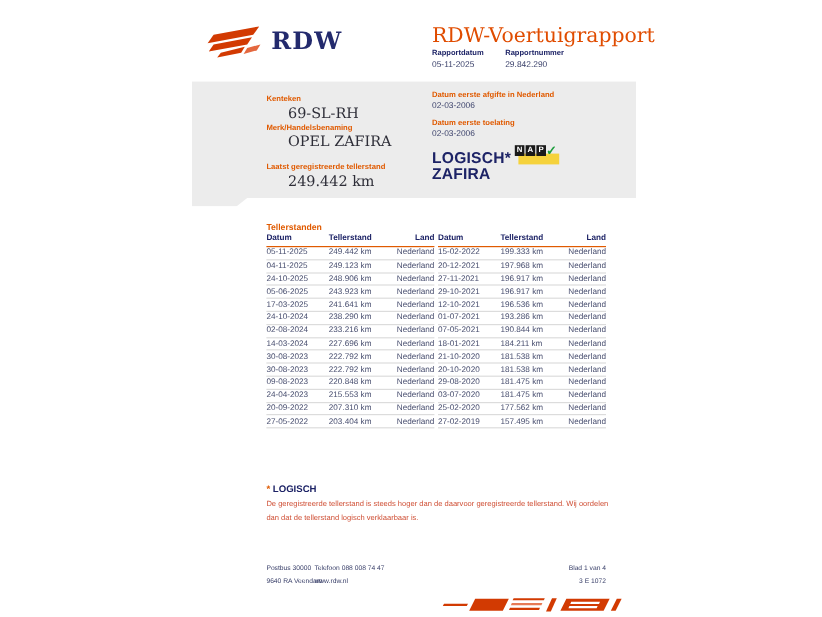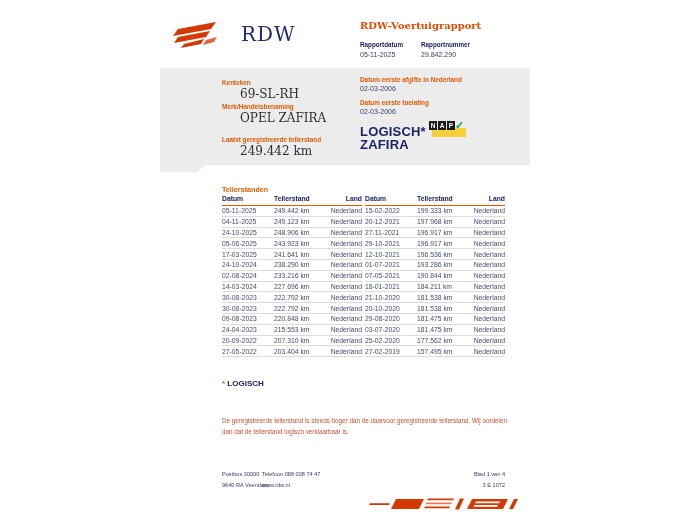--- a/index.html
+++ b/index.html
@@ -2,22 +2,22 @@
 <html><head>
 <meta charset="utf-8">
 <style>
   * { margin:0; padding:0; box-sizing:border-box; }
   html,body { background:#ffffff; }
   body { font-family:"Liberation Sans", sans-serif; }
   .page { position:relative; width:685px; height:514px; background:#ffffff; overflow:hidden; }
 
   
   .logo-flag { position:absolute; left:172px; top:20px; width:50px; height:32px; }
-  .wordmark { position:absolute; left:226px; top:22px; font-family:"DejaVu Serif", serif; font-size:20px; font-weight:400; letter-spacing:1px; color:#232a6d;margin-left:15px; }
-  .doc-title { position:absolute; left:360px; top:20px; font-family:"DejaVu Serif", serif; font-size:10px; font-weight:700; color:#e04c00; }
+  .wordmark { position:absolute; left:226px; top:22px; font-family:"DejaVu Serif", serif; font-size:20px; font-weight:700; letter-spacing:1px; color:#232a6d; }
+  .doc-title { position:absolute; left:360px; top:20px; font-family:"DejaVu Serif", serif; font-size:17px; font-weight:400; color:#e04c00; }
   .meta { position:absolute; top:41px; }
   .meta.m1 { left:360px; } .meta.m2 { left:421px; }
   .meta .lbl { font-size:6.3px; font-weight:700; color:#1d2366; display:block; margin-bottom:3px; }
   .meta .val { font-size:7px; color:#3a406a; display:block; }
 
   
   .panel { position:absolute; left:160px; top:68px; width:370px; height:97px; background:#ececec; }
   .panel-tab { position:absolute; left:160px; top:165px; width:46px; height:7px; background:#ececec;
                clip-path:polygon(0 0,100% 0,calc(100% - 9px) 100%,0 100%); }
   .flabel { position:absolute; font-size:6.4px; font-weight:700; color:#e05a00; }
@@ -36,21 +36,21 @@
   .tbl-heading { position:absolute; left:222px; top:185px; font-size:7.2px; font-weight:700; color:#e05a00; }
   .tbl { position:absolute; top:195px; width:140px; }
   .tbl.left { left:222px; } .tbl.right { left:365px; }
   .thead { display:grid; grid-template-columns:52px 56px 1fr; font-size:6.8px; font-weight:700; color:#1d2366;
            border-bottom:1px solid #e05a00; padding-bottom:3px; height:11px; }
   .trow { display:grid; grid-template-columns:52px 56px 1fr; font-size:6.8px; color:#474d6e;
           height:10.8px; align-items:center; border-bottom:1px solid #dcdcdc; }
   .thead span:last-child, .trow span:last-child { text-align:right; }
 
   
-  .fn-title { position:absolute; left:222px; top:379px; font-size:8px; font-weight:700; color:#1d2366; }
+  .fn-title { position:absolute; left:222px; top:403px; font-size:8px; font-weight:700; color:#1d2366; }
   .fn-title .star { color:#e05a00; }
   .fn-text { position:absolute; left:222px; top:415px; width:294px; font-size:6.3px; line-height:1.75; color:#cf4f35; }
 
   
   .foot { position:absolute; top:469px; font-size:5.6px; color:#3a406a; line-height:2.0; }
   .foot.f1 { left:222px; } .foot.f2 { left:262px; }
   .foot.f3 { left:430px; width:75px; text-align:right; }
 
   .speedlines { position:absolute; left:368px; top:496px; width:168px; height:16px; }
 </style>

